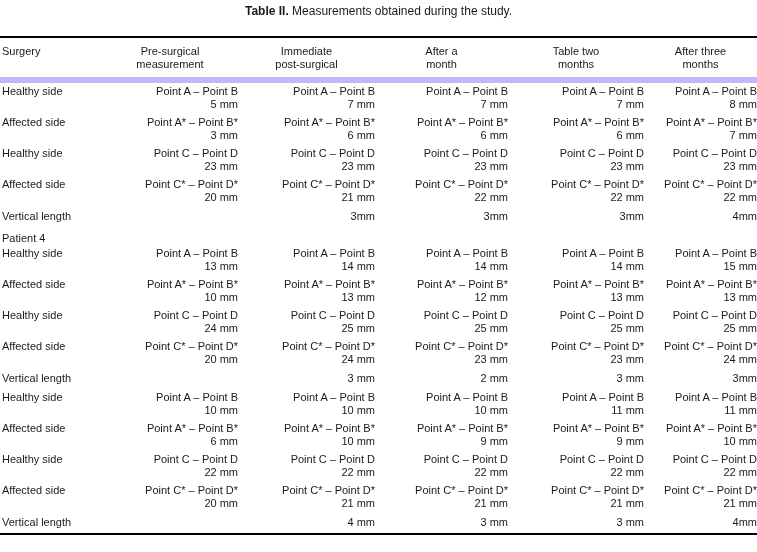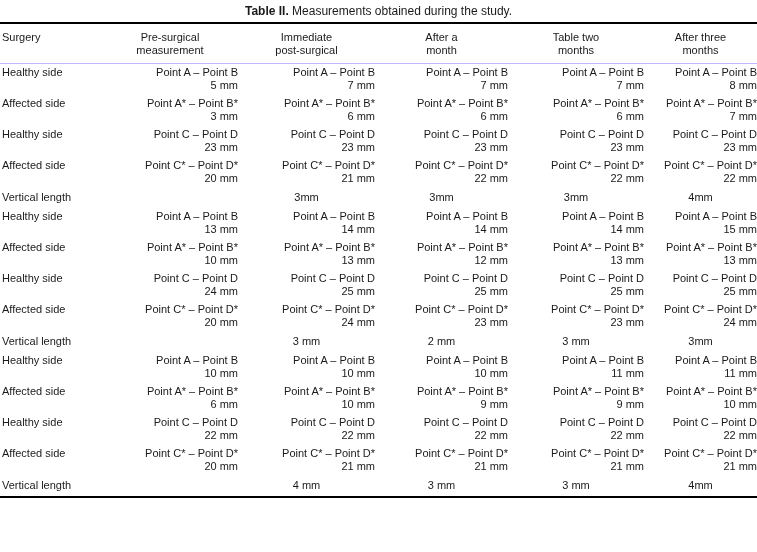--- a/index.html
+++ b/index.html
@@ -14,21 +14,21 @@
     font-family: "Liberation Sans", sans-serif;
     color: #1a1a1a;
     box-sizing: border-box;
     overflow: hidden;
   }
   .title {
     text-align: center;
     font-size: 12px;
     line-height: 15px;
     padding-top: 4px;
-    padding-bottom: 3px;
+    padding-bottom: 17px;
   }
   .title .bold { font-weight: bold; }
   table.measure-table {
     width: 757px;
     table-layout: fixed;
     border-collapse: collapse;
     border-top: 2px solid #000000;
     border-bottom: 2px solid #000000;
     font-size: 11px;
     line-height: 13px;
@@ -37,21 +37,21 @@
   col.c-pre    { width: 136px; }
   col.c-imm    { width: 137px; }
   col.c-m1     { width: 133px; }
   col.c-m2     { width: 136px; }
   col.c-m3     { width: 113px; }
   thead th {
     font-weight: normal;
     vertical-align: top;
     text-align: center;
     padding: 7px 0 6px 0;
-    border-bottom: 1px solid #c4b5fd;
+    border-bottom: 6px solid #c4b5fd;
   }
   thead th.first {
     text-align: left;
     padding-left: 2px;
   }
   tbody td {
     vertical-align: top;
     padding: 0;
   }
   td.patient-label {
@@ -63,21 +63,21 @@
     text-align: left;
     padding: 2px 0 0 2px;
   }
   td.cell {
     text-align: right;
     padding: 2px 0 3px 0;
   }
   td.cell .measure { line-height: 13px; }
   td.cell .value   { line-height: 13px; }
   td.cell-vl {
-    text-align: center;
+    text-align: right;
     padding: 3px 0 4px 0;
   }
   tr.vl-row td.row-label { padding-top: 3px; }
 </style>
 </head>
 <body>
 
 <div class="page">
 
   <div class="title">
@@ -215,20 +215,23 @@
         </tr>
         <tr class="vl-row">
           <td class="row-label">Vertical length</td>
           <td class="cell-vl"></td>
           <td class="cell-vl">3mm</td>
           <td class="cell-vl">3mm</td>
           <td class="cell-vl">3mm</td>
           <td class="cell-vl">4mm</td>
         </tr>
         <tr>
+          <td class="patient-label" colspan="6">Patient 4</td>
+        </tr>
+        <tr>
           <td class="row-label">Healthy side</td>
           <td class="cell">
             <div class="measure">Point A – Point B</div>
             <div class="value">13 mm</div>
           </td>
           <td class="cell">
             <div class="measure">Point A – Point B</div>
             <div class="value">14 mm</div>
           </td>
           <td class="cell">

